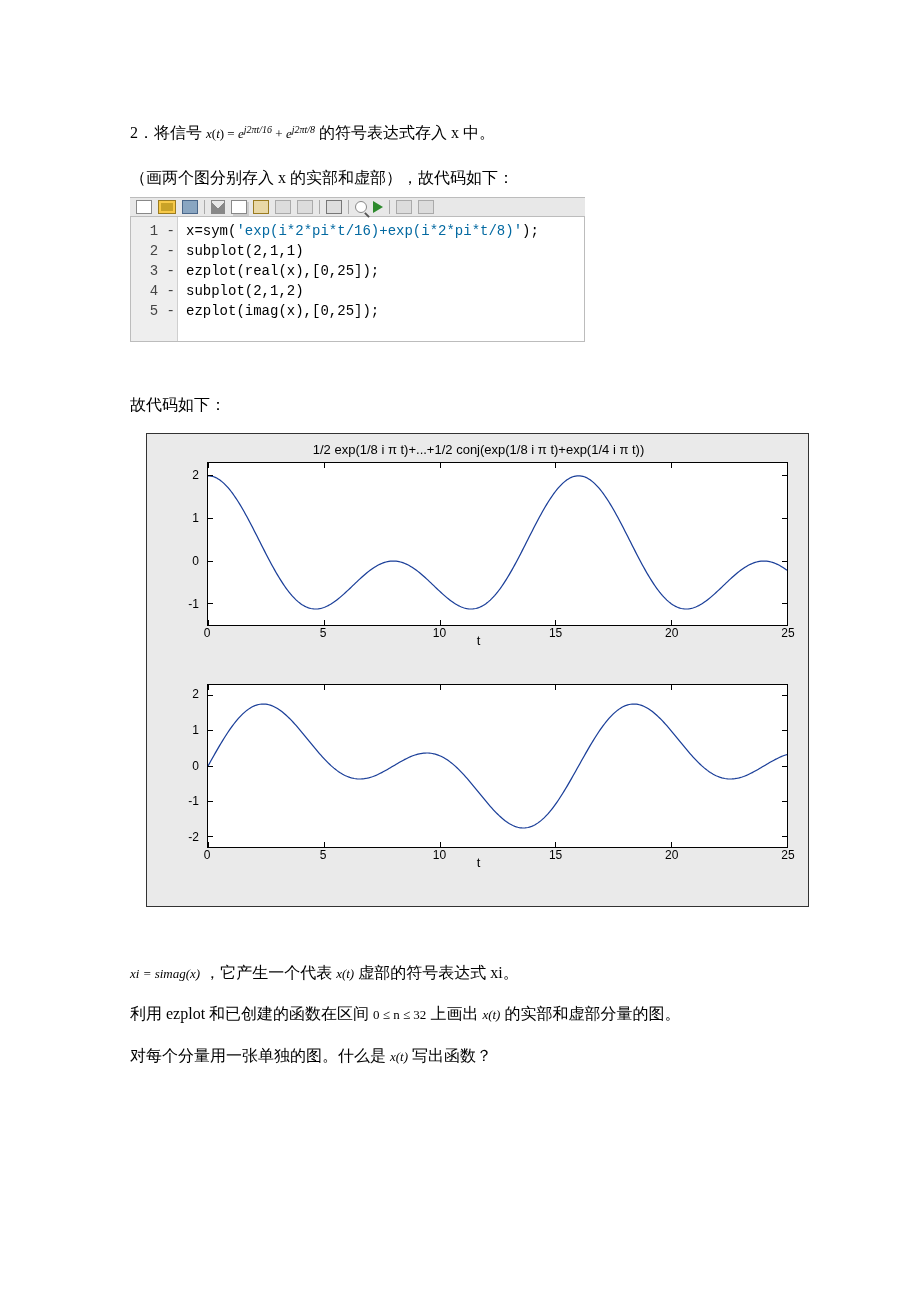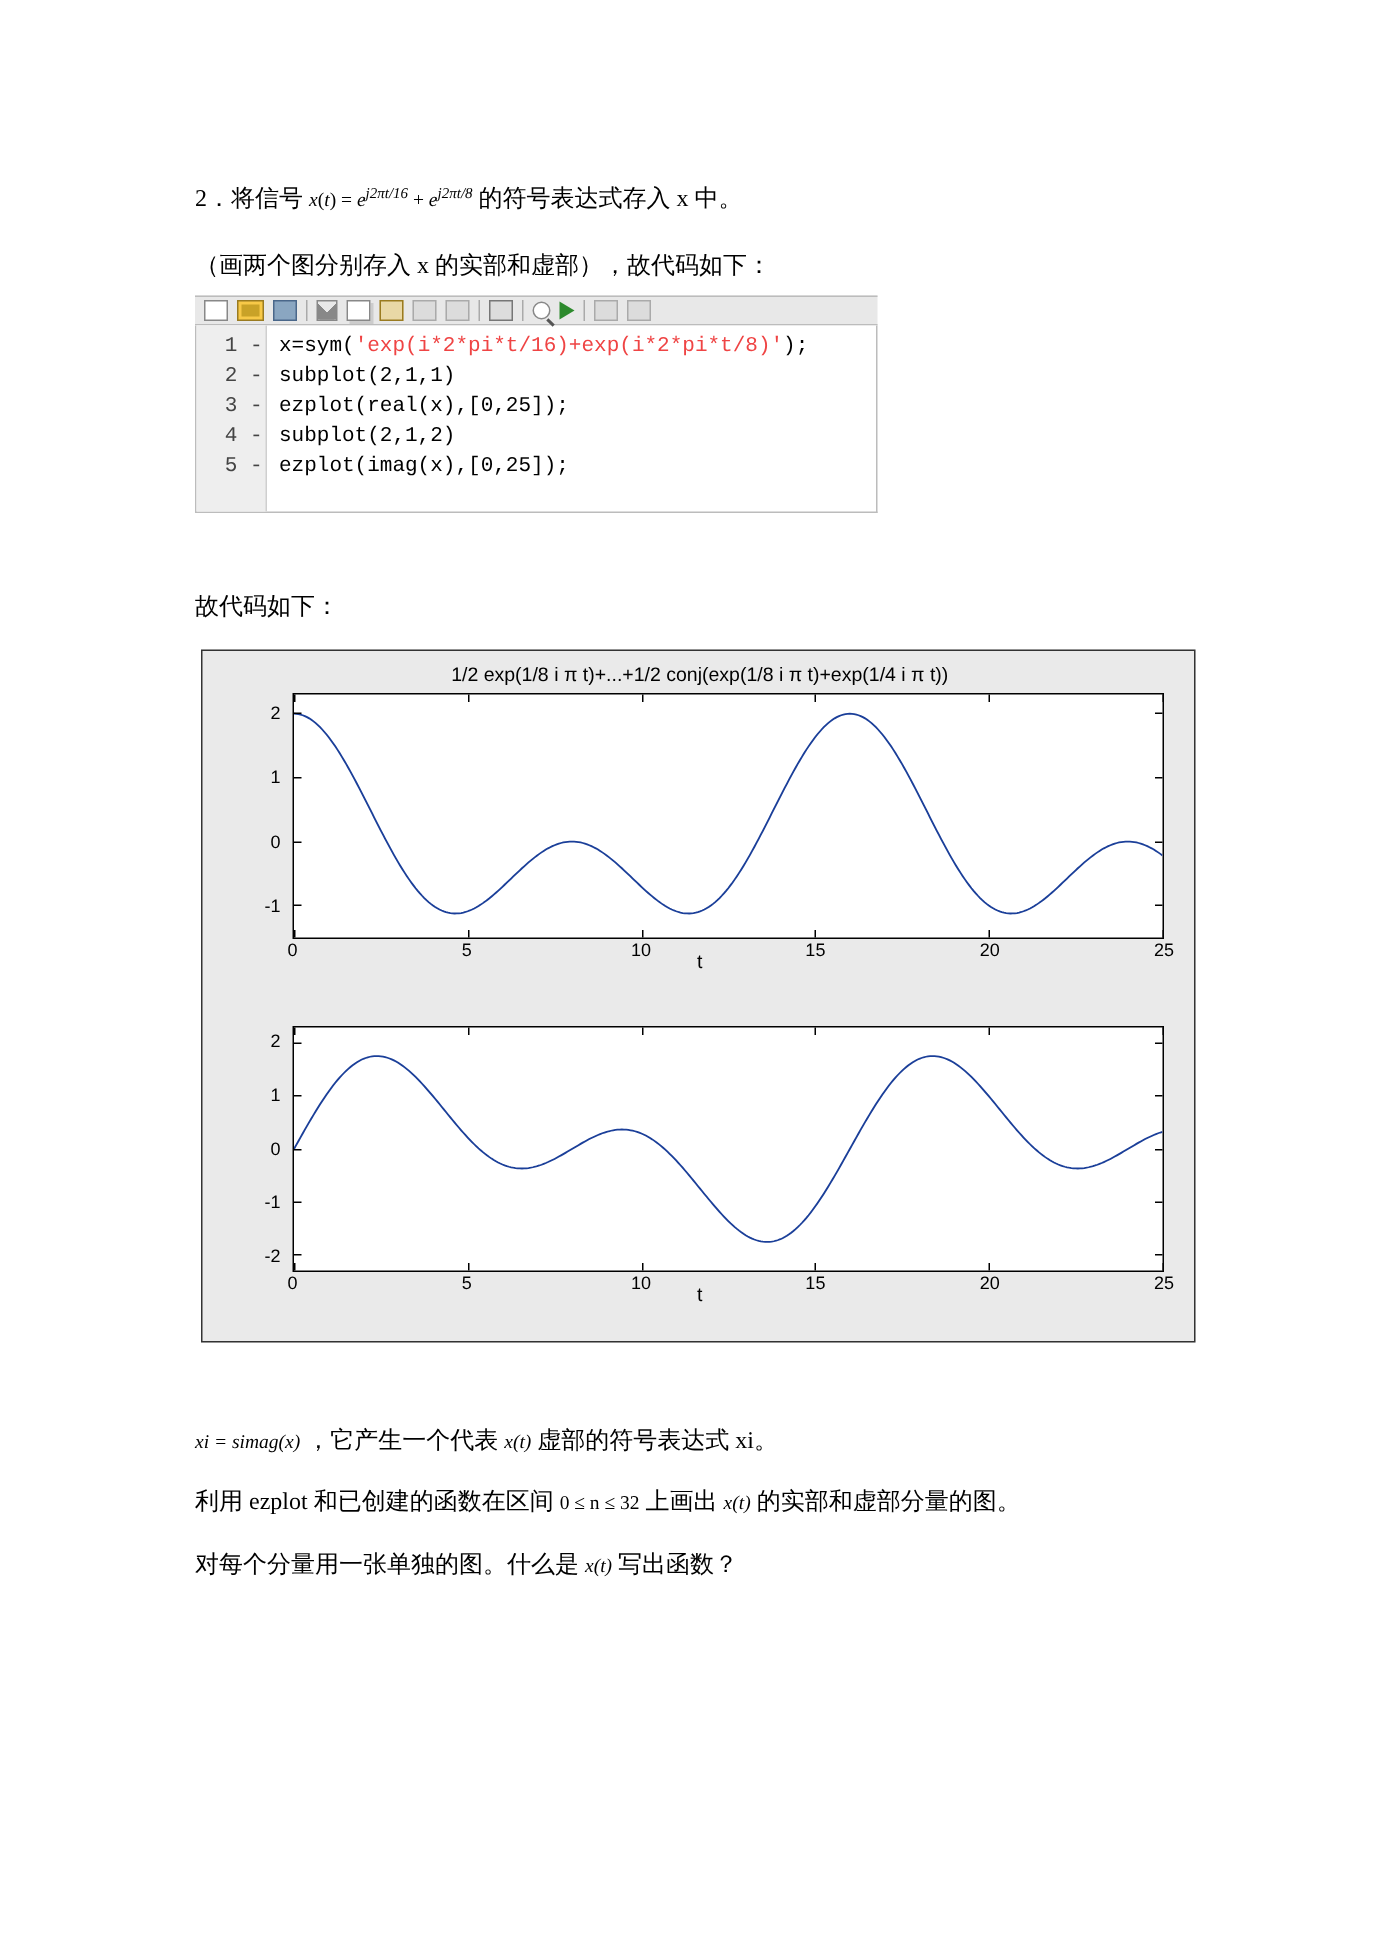--- a/index.html
+++ b/index.html
@@ -78,29 +78,29 @@
     white-space: pre;
     border-right: 1px solid #cfcfcf;
     min-width: 38px;
   }
   .code {
     padding: 4px 8px 20px 8px;
     line-height: 20px;
     white-space: pre;
     color: #000;
   }
-  .str { color: #ef4444; }
+  .str { color: #0369a1; }
 
   
   .figure {
     width: 639px;
     border: 1px solid #333;
     background: #eaeaea;
-    margin-left: 4px;
-    padding: 8px 10px 8px 12px;
+    margin-left: 16px;
+    padding: 8px 10px 20px 12px;
   }
   .subplot {
     position: relative;
     height: 212px;
     margin: 0 0 10px 0;
   }
   .plot-title {
     position: absolute;
     top: 0; left: 0; right: 0;
     text-align: center;

